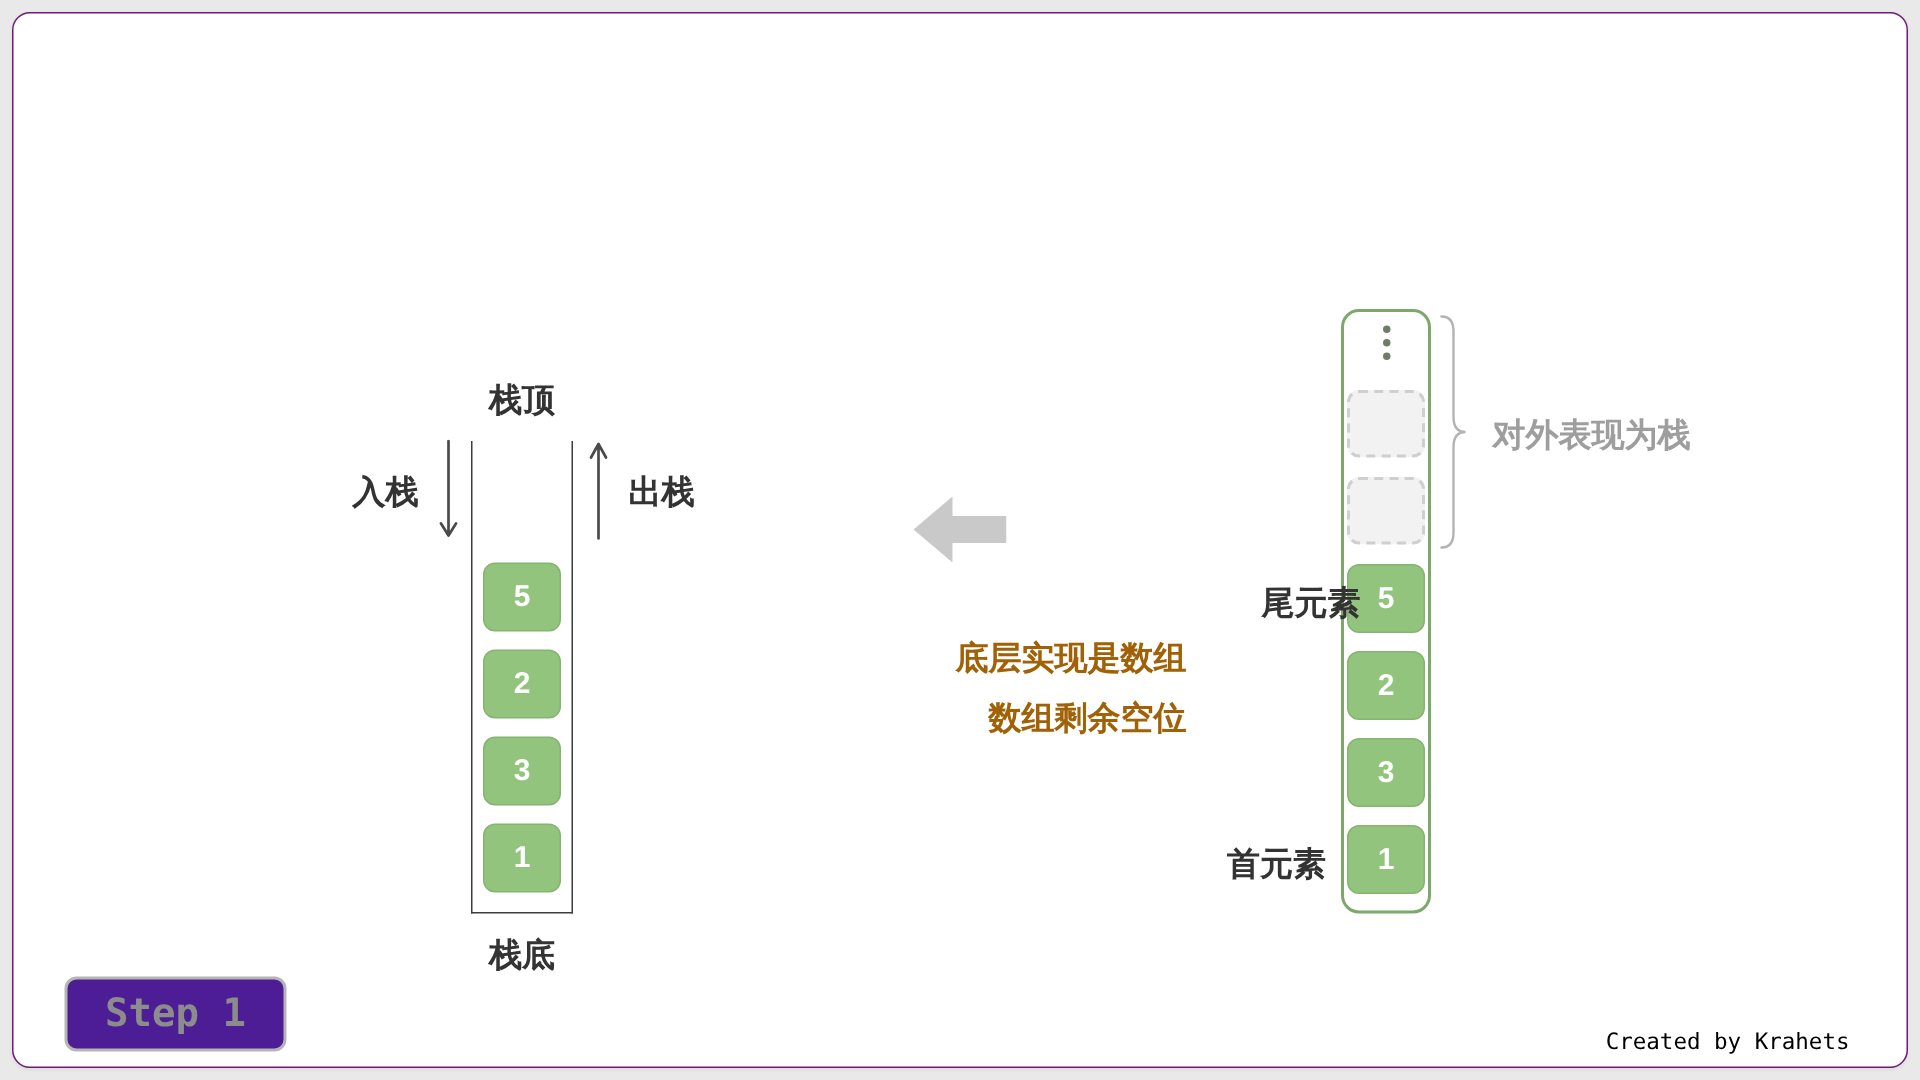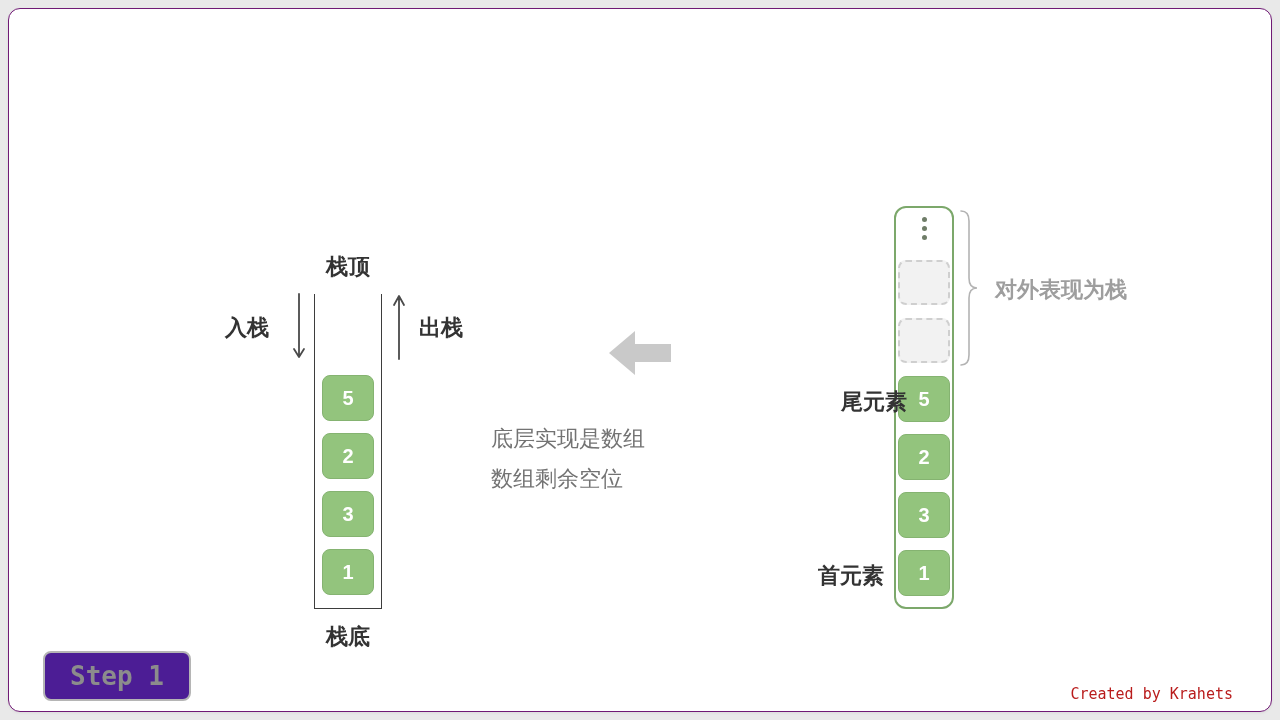--- a/index.html
+++ b/index.html
@@ -19,42 +19,42 @@
 
   .zh-label { position:absolute; font-weight:bold; font-size:22px; color:#333333; }
   .gray-label { position:absolute; font-weight:bold; font-size:22px; color:#9e9e9e; }
 
   
   .stack-top-label { left:303px; top:243px; width:72px; text-align:center; }
   .stack-box {
     position:absolute; left:305px; top:285px; width:68px; height:315px;
     border:1.5px solid #3d3d3d; border-top:none; background:#ffffff;
   }
-  .push-label { left:188px; top:304px; width:72px; text-align:right; }
+  .push-label { left:198px; top:304px; width:72px; text-align:right; }
   .pop-label  { left:410px; top:304px; width:72px; text-align:left; }
   .stack-bottom-label { left:303px; top:613px; width:72px; text-align:center; }
   .push-arrow { left:282px; top:284px; }
   .pop-arrow  { left:382px; top:284px; }
 
   .cell {
     position:absolute; width:52px; height:46px; border-radius:8px;
     background:#93c47d; border:1px solid #85b371;
     color:#ffffff; font-weight:bold; font-size:20px;
     display:flex; align-items:center; justify-content:center;
   }
   .s-cell-0 { left:313px; top:366px; }
   .s-cell-1 { left:313px; top:424px; }
   .s-cell-2 { left:313px; top:482px; }
   .s-cell-3 { left:313px; top:540px; }
 
   
   .big-arrow { left:600px; top:322px; }
   .center-caption {
     position:absolute; left:482px; top:410px; width:300px;
-    text-align:left; font-weight:normal; font-size:22px; color:#737373;
+    text-align:right; font-weight:bold; font-size:22px; color:#a16207;
     line-height:40px;
   }
 
   
   .array-box {
     position:absolute; left:885px; top:197px; width:60px; height:403px;
     border:2px solid #7ca86b; border-radius:12px; background:#ffffff;
   }
   .ellipsis { position:absolute; left:912px; top:208px; width:6px; }
   .ellipsis .dot {
@@ -79,21 +79,21 @@
   .step-badge {
     position:absolute; left:34px; top:642px; width:148px; height:50px;
     background:#4c1d95; border:2px solid #b5b5b5; border-radius:8px;
     display:flex; align-items:center; justify-content:center;
     font-family:"DejaVu Sans Mono", monospace;
     font-weight:bold; font-size:26px; color:#8c8c8c;
   }
   .credit {
     position:absolute; right:38px; top:676px;
     font-family:"DejaVu Sans Mono", monospace;
-    font-size:15px; color:#b91c1c;
+    font-size:15px; color:#000000;
   }
 </style>
 </head>
 <body>
 
 <div class="canvas">
   <div class="card">
 
     <div class="zh-label stack-top-label">栈顶</div>
 

